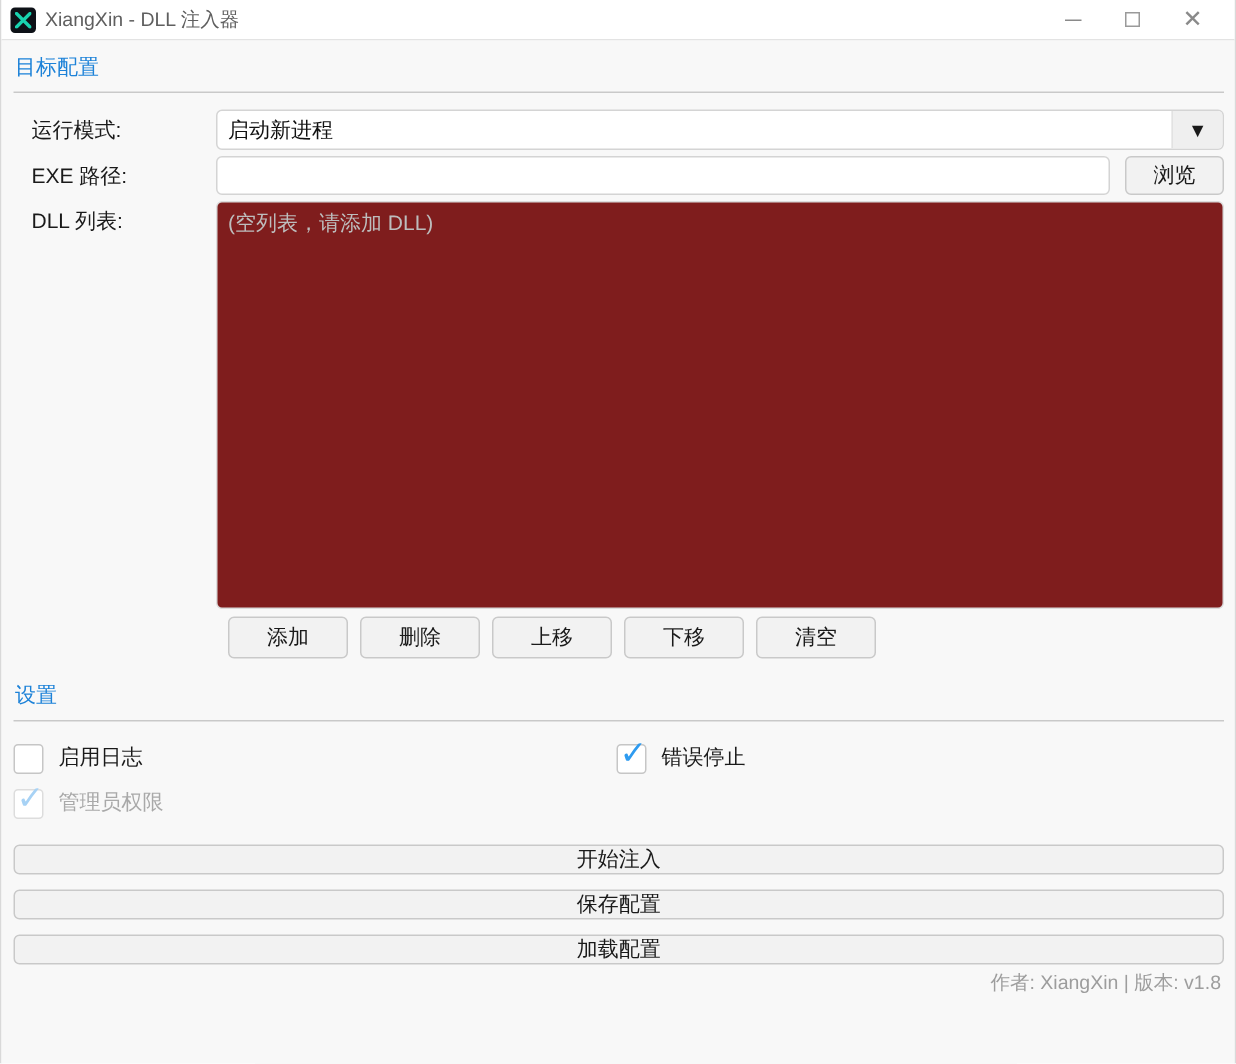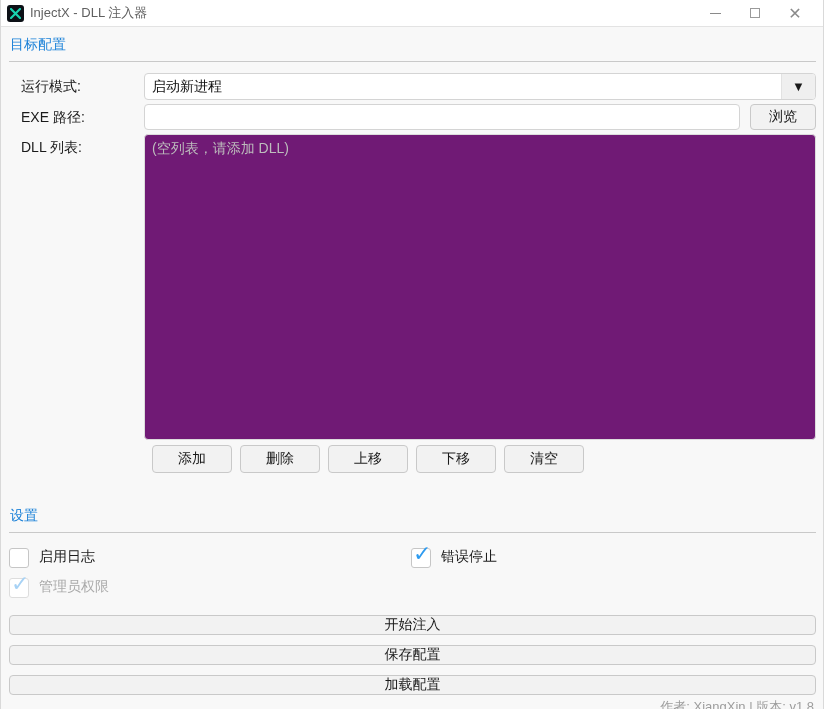--- a/index.html
+++ b/index.html
@@ -87,30 +87,30 @@
   .btn {
     background: #f2f2f2;
     border: 1px solid #c9c9c9; border-radius: 4px;
     font-size: 14px; color: #1a1a1a;
     font-family: "Liberation Sans", "DejaVu Sans", sans-serif;
     cursor: default;
   }
   .browse-btn { flex: 0 0 66px; height: 26px; margin-left: 10px; }
   
   .dll-list {
-    flex: 1 1 auto; height: 306px;
-    background: #701a75;
+    flex: 1 1 auto; height: 272px;
+    background: #7f1d1d;
     border: 1px solid #dcdcdc; border-radius: 4px;
     padding: 5px 7px;
   }
   .list-placeholder { font-size: 14px; color: #bdbdbd; }
   .list-btn-row { display: flex; margin: 5px 0 0 131px; gap: 8px; }
   .list-btn { width: 80px; height: 28px; }
   
-  .settings-header { margin-top: 31px; }
+  .settings-header { margin-top: 13px; }
   .check-grid {
     margin-top: 10px;
     display: grid;
     grid-template-columns: 402px 1fr;
     grid-auto-rows: 30px;
     align-items: center;
   }
   .check-item { display: flex; align-items: flex-start; gap: 10px; }
   .checkbox {
     width: 20px; height: 20px; flex: 0 0 auto;
@@ -143,21 +143,21 @@
 <body>
 
 <div class="window">
 
   <div class="titlebar">
     <div class="app-icon">
       <svg width="11" height="11" viewBox="0 0 11 11">
         <path d="M1 1 L10 10 M10 1 L1 10" stroke="#19d3b0" stroke-width="2.2" stroke-linecap="round" fill="none"></path>
       </svg>
     </div>
-    <span class="title-text">InjectX - DLL 注入器</span>
+    <span class="title-text">XiangXin - DLL 注入器</span>
     <div class="win-controls">
       <div class="win-btn minimize">
           <span></span>
         </div>
       <div class="win-btn maximize">
           <span></span>
         </div>
       <div class="win-btn close">
           <span>✕</span>
         </div>

